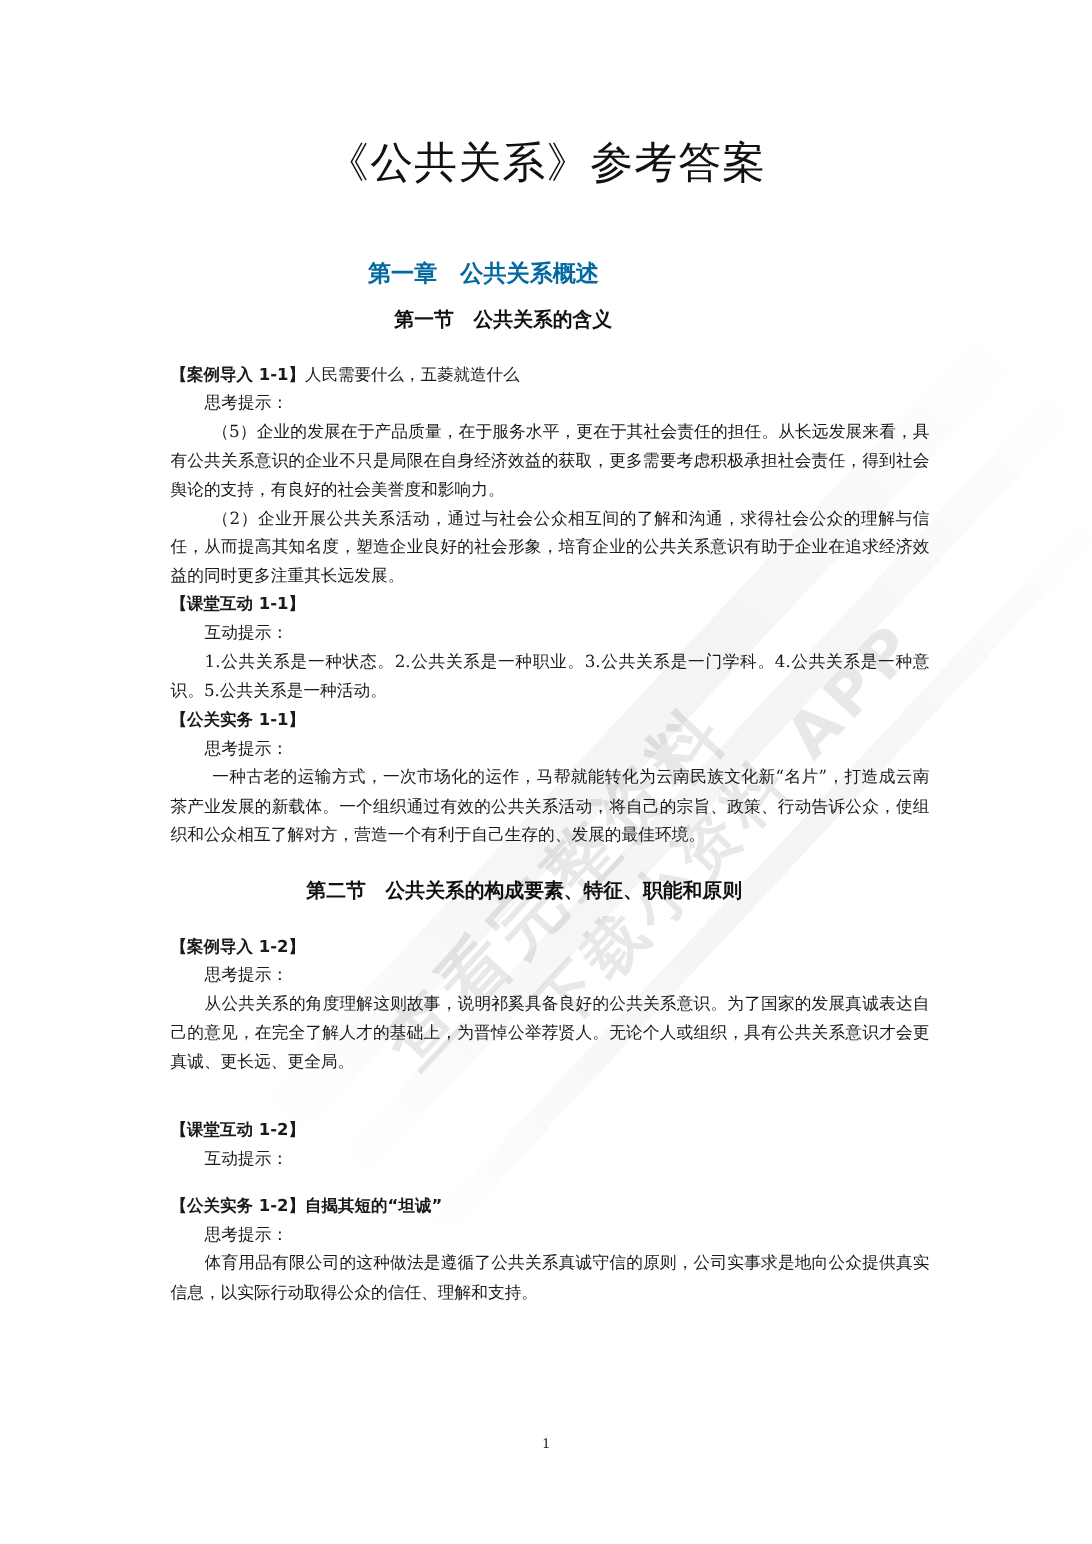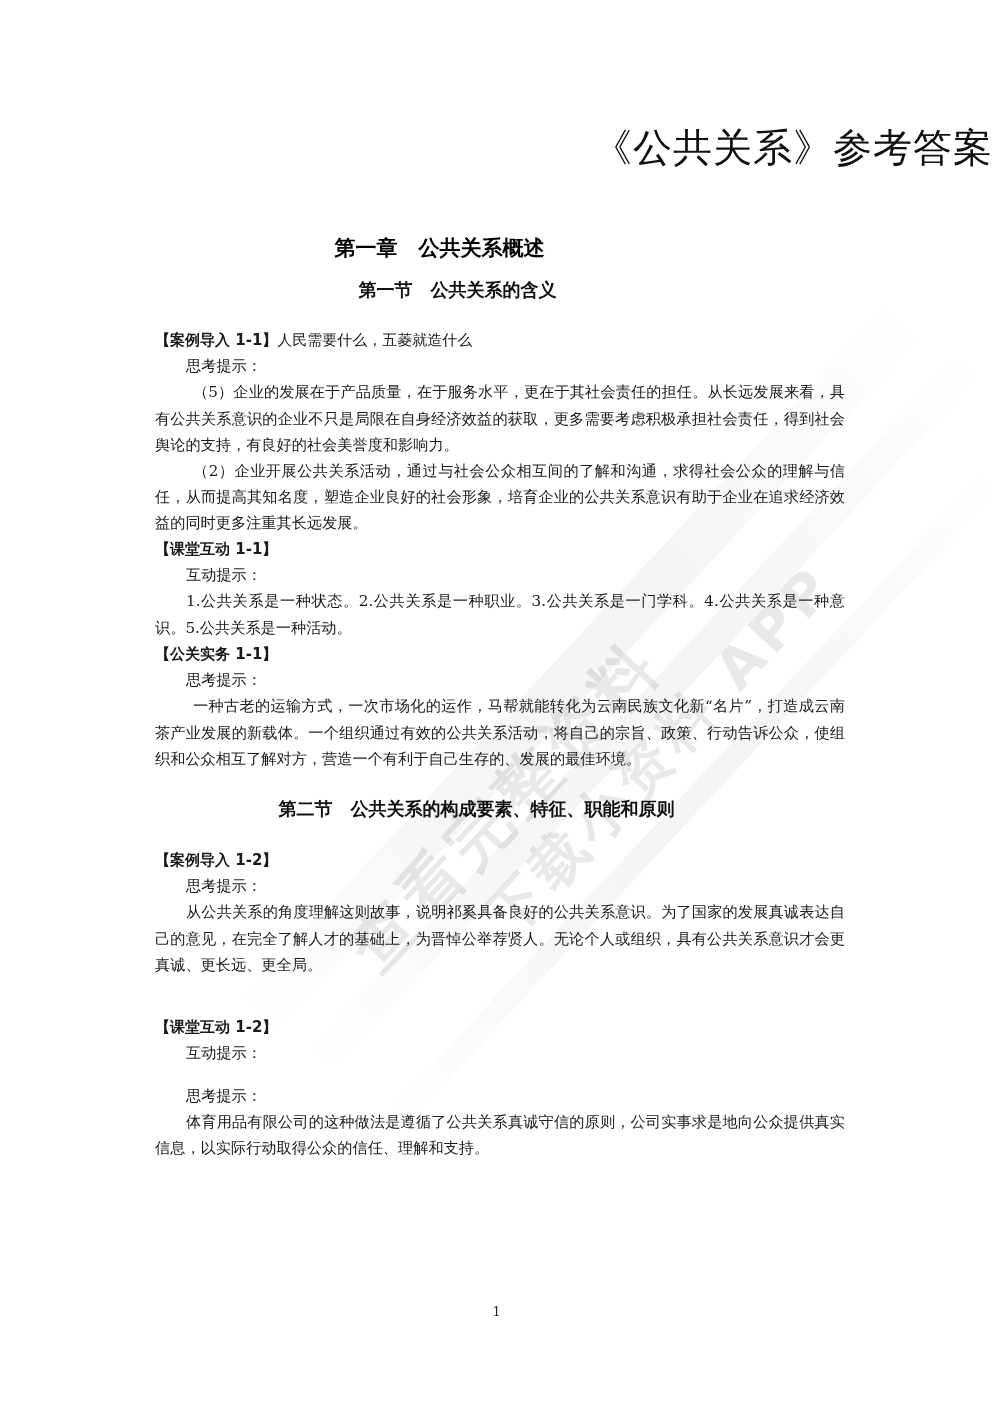--- a/index.html
+++ b/index.html
@@ -5,24 +5,24 @@
     html, body { margin: 0; padding: 0; background: #ffffff; }
     body { width: 993px; height: 1404px; position: relative; overflow: hidden;
            font-family: "DejaVu Serif", "Liberation Serif", serif; color: #1a1a1a; }
     .watermark { position: absolute; left: 0; top: 0; width: 993px; height: 1404px;
                  pointer-events: none; overflow: hidden; }
     .wm-band { position: absolute; background: linear-gradient(90deg, rgba(0,0,0,0) 0%, rgba(0,0,0,0.035) 30%, rgba(0,0,0,0.045) 60%, rgba(0,0,0,0) 100%);
                transform-origin: left top; }
     .wm-text { position: absolute; transform-origin: left top; color: rgba(0,0,0,0.09);
                font-family: "DejaVu Sans", sans-serif; font-weight: bold; white-space: nowrap; letter-spacing: 6px; }
     .page { position: absolute; left: 0; top: 0; width: 993px; }
-    .title { position: absolute; top: 121px; left: 0; width: 993px; text-align: right;
+    .title { position: absolute; top: 121px; left: 0; width: 993px; text-align: center;
              font-family: "DejaVu Sans", sans-serif; font-size: 39px; letter-spacing: 1px; color: #111; }
     .chapter { position: absolute; top: 234px; left: 0; width: 879px; text-align: center;
-               font-family: "DejaVu Sans", sans-serif; font-weight: bold; font-size: 21px; color: #000000; }
+               font-family: "DejaVu Sans", sans-serif; font-weight: bold; font-size: 21px; color: #0369a1; }
     .section { position: absolute; left: 0; width: 915px; text-align: center;
                font-family: "DejaVu Sans", sans-serif; font-weight: bold; font-size: 18px; color: #111; }
     .block { position: absolute; left: 155px; width: 690px; font-size: 15.2px; line-height: 26.2px; }
     .heading { font-family: "DejaVu Sans", sans-serif; font-weight: bold; font-size: 15px; }
     .heading .tail { font-family: "DejaVu Serif", serif; font-weight: normal; }
     .heading .tail.bold { font-family: "DejaVu Sans", sans-serif; font-weight: bold; }
     .hint { padding-left: 31px; }
     .para { text-indent: 31px; text-align: justify; }
     .para.indent2 { text-indent: 38px; }
     .page-num { position: absolute; top: 1305px; left: 0; width: 993px; text-align: center;
@@ -74,18 +74,21 @@
     <div class="hint">思考提示：</div>
     <div class="para">从公共关系的角度理解这则故事，说明祁奚具备良好的公共关系意识。为了国家的发展真诚表达自己的意见，在完全了解人才的基础上，为晋悼公举荐贤人。无论个人或组织，具有公共关系意识才会更真诚、更长远、更全局。</div>
   </div>
 
   <div class="block" style="top:1014px;">
     <div class="heading">【课堂互动 1-2】</div>
     <div class="hint">互动提示：</div>
   </div>
 
   <div class="block" style="top:1083px;">
+    <div class="heading">
+      <span>【公关实务 1-2】</span><span class="tail bold">自揭其短的“坦诚”</span>
+    </div>
     <div class="hint">思考提示：</div>
     <div class="para">体育用品有限公司的这种做法是遵循了公共关系真诚守信的原则，公司实事求是地向公众提供真实信息，以实际行动取得公众的信任、理解和支持。</div>
   </div>
 
   <div class="page-num">1</div>
 </div>
 
 </body></html>

